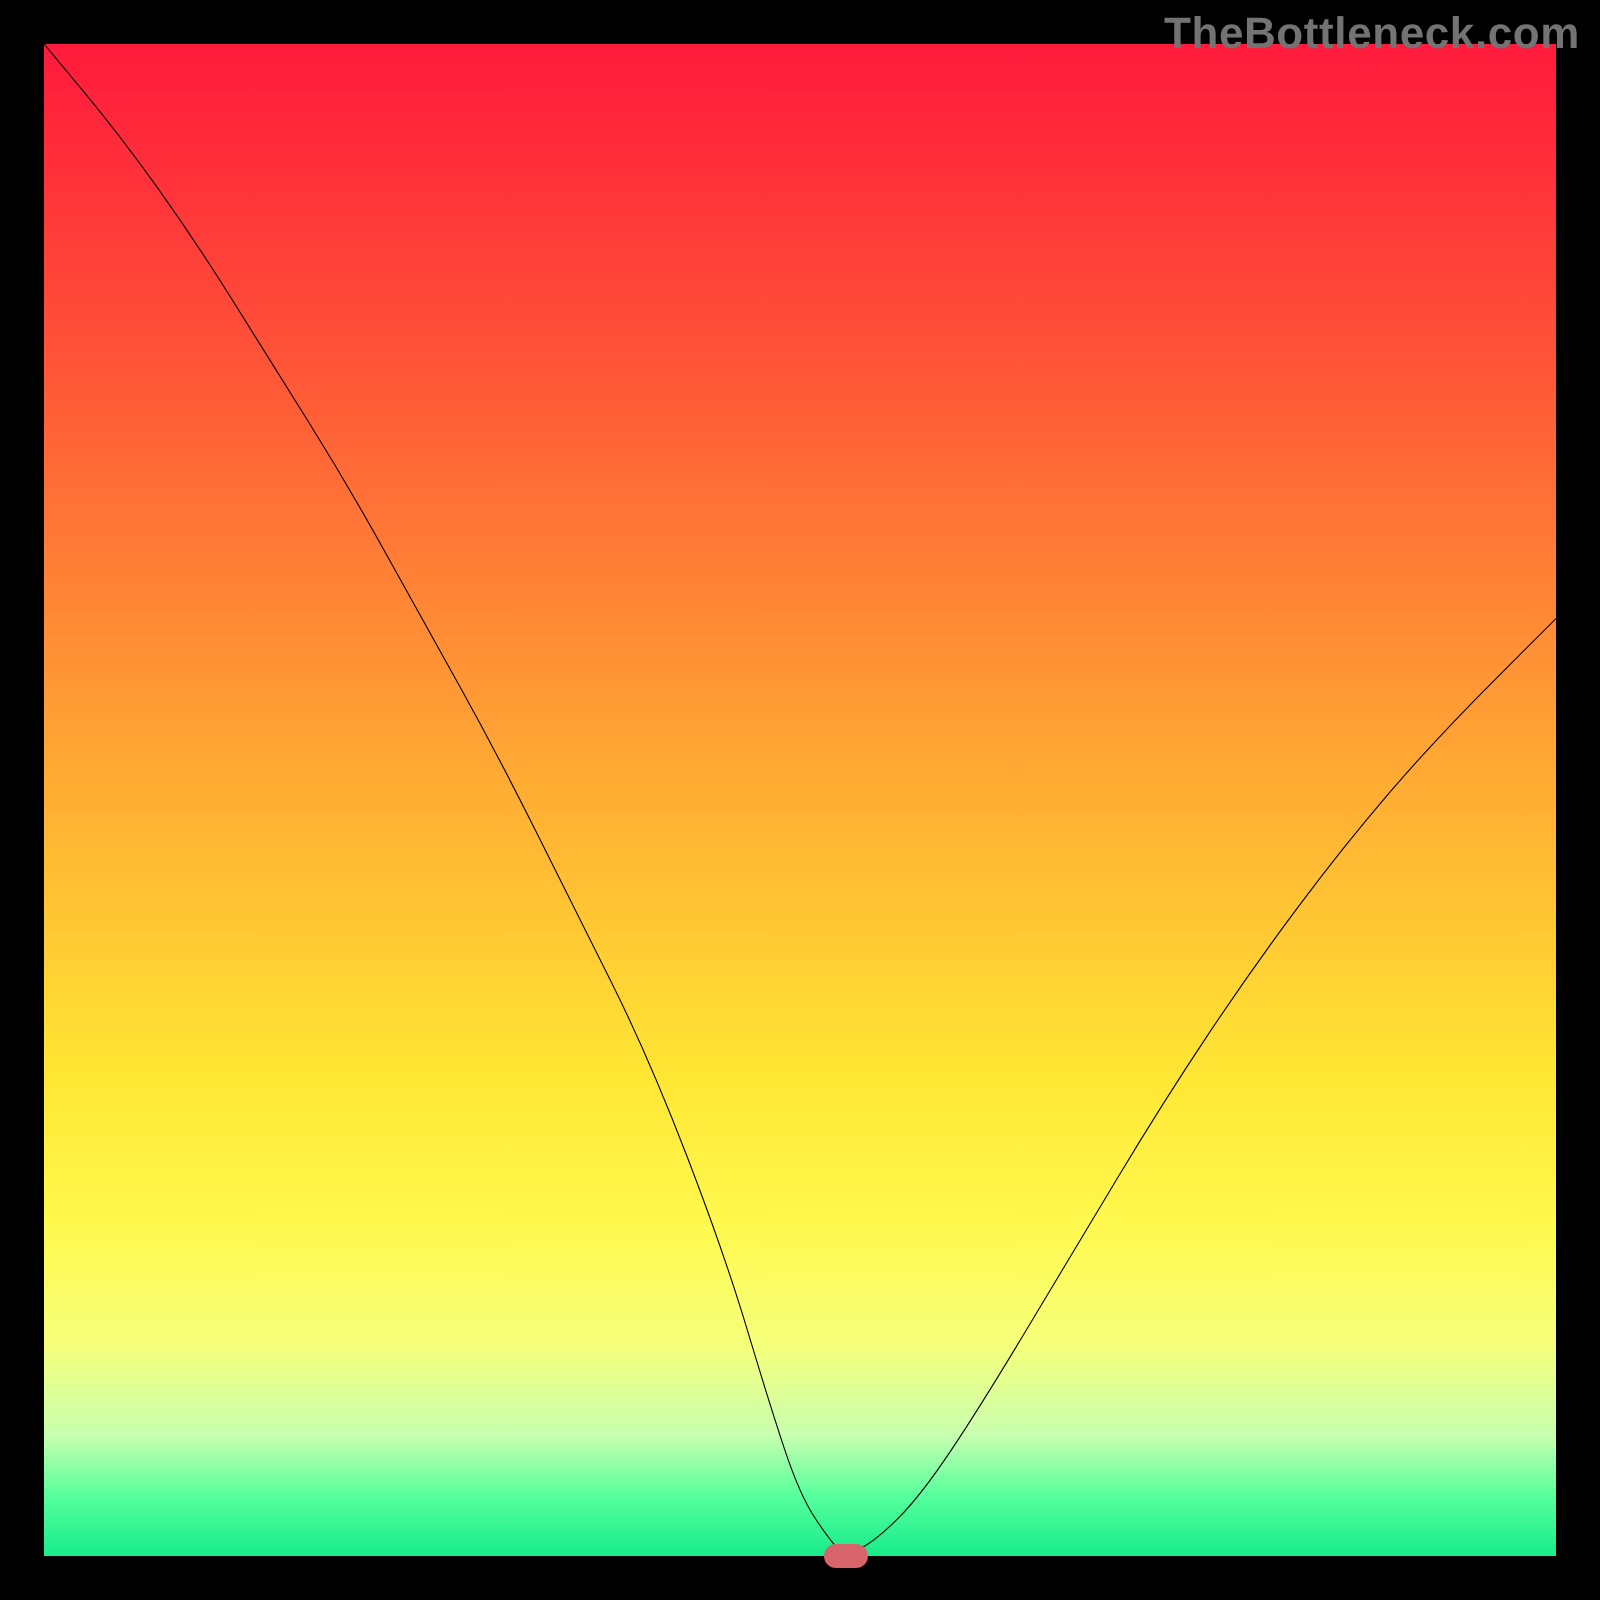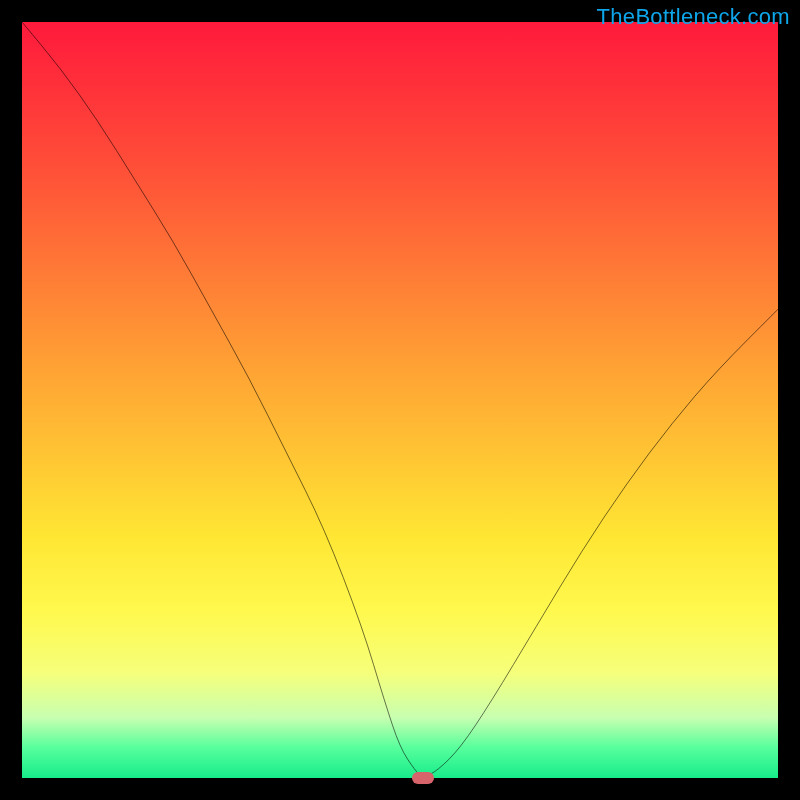--- a/index.html
+++ b/index.html
@@ -14,23 +14,23 @@
   .frame {
     position: relative;
     width: 800px;
     height: 800px;
     background: #000;
   }
   .watermark {
     position: absolute;
     top: 4px;
     right: 10px;
-    color: #0ea5e9;
+    color: #737373;
     font-size: 22px;
-    font-weight: 400;
+    font-weight: 700;
     letter-spacing: 0.3px;
     z-index: 20;
   }
   .plot {
     position: absolute;
     left: 22px;
     top: 22px;
     width: 756px;
     height: 756px;
   }

